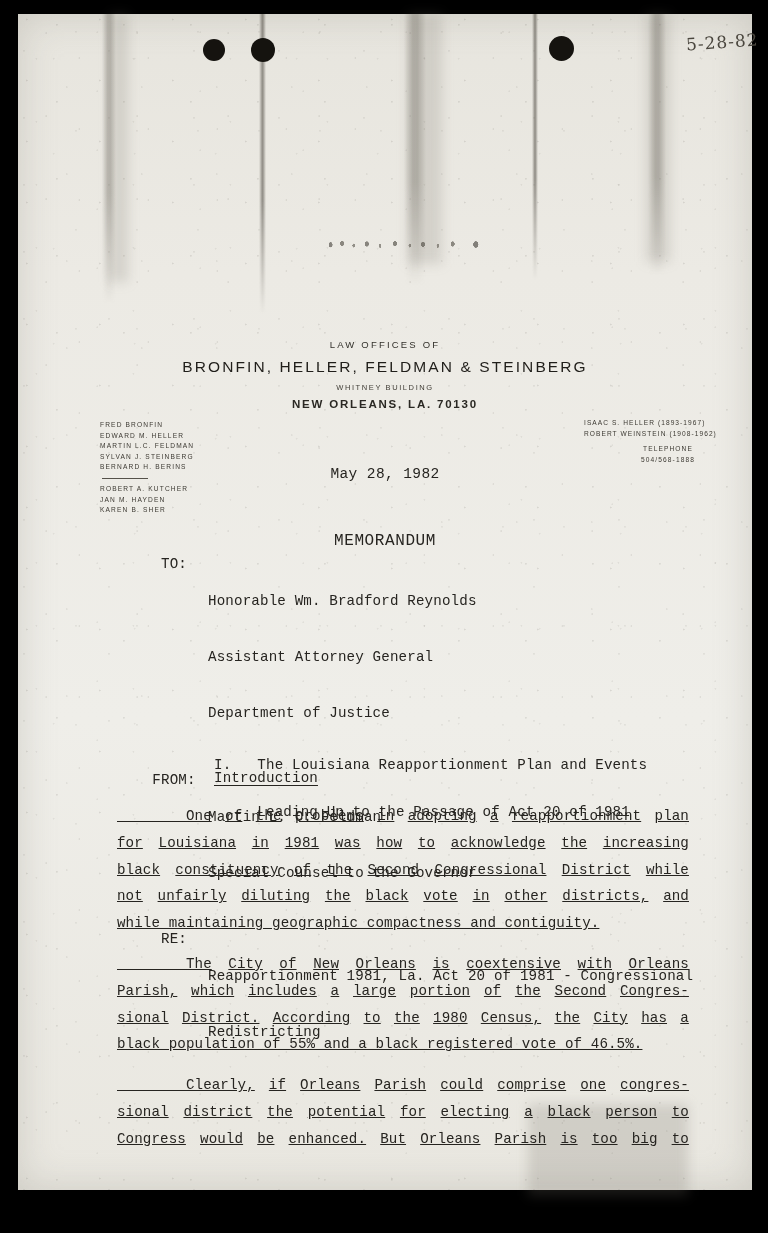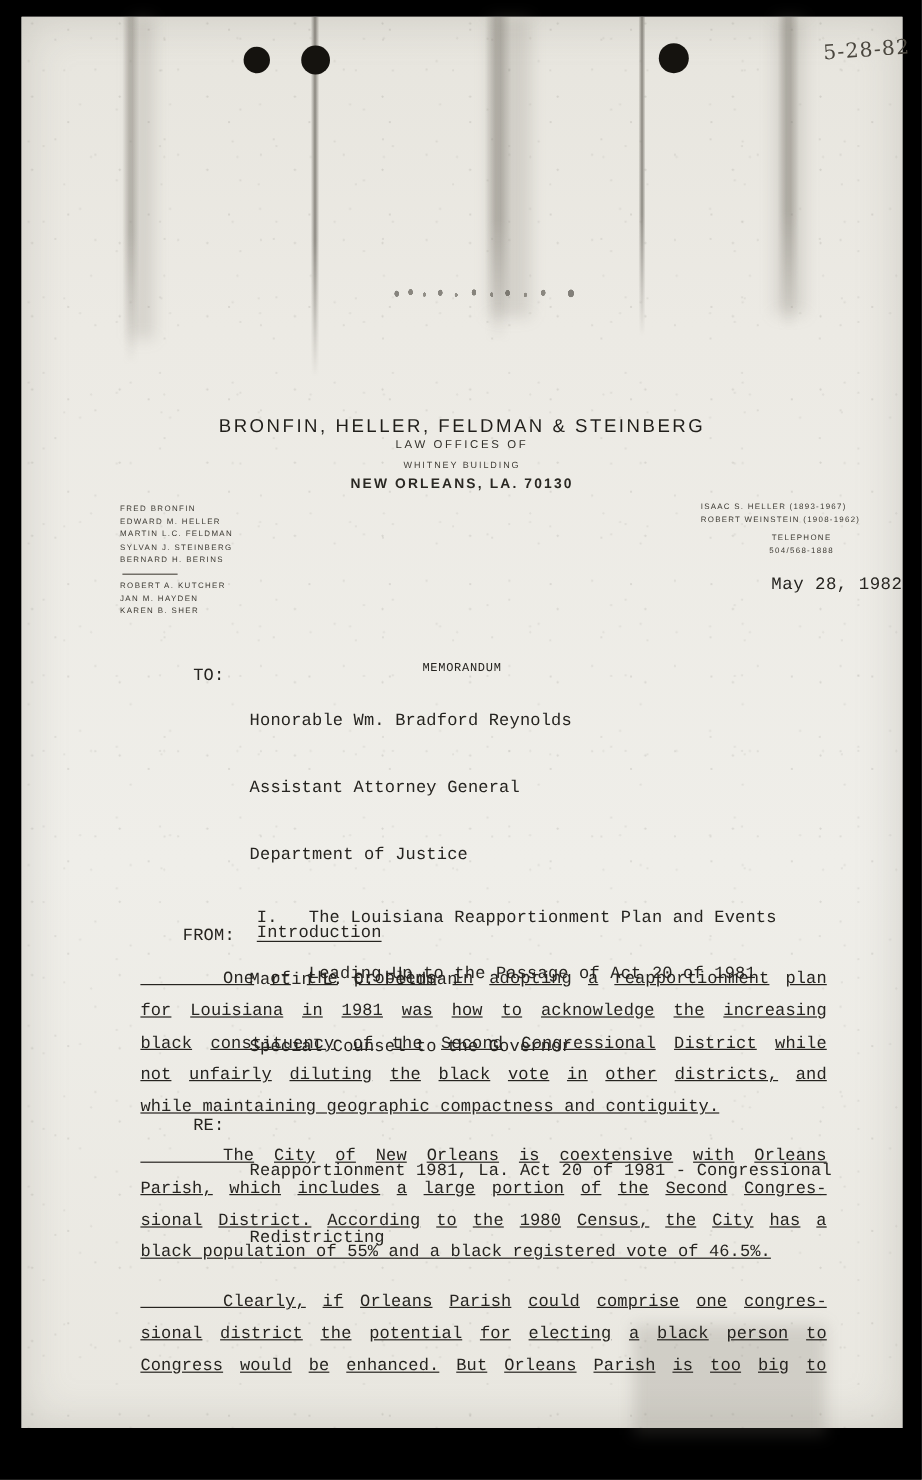--- a/index.html
+++ b/index.html
@@ -213,31 +213,30 @@
 
   
   .tw {
     font-family: "Liberation Mono", "DejaVu Sans Mono", monospace;
     color: #262420;
   }
   #date-line {
     position: absolute;
     left: 0; right: 0;
     top: 452px;
-    text-align: right;
+    text-align: center;
     font-size: 14.5px;
     letter-spacing: .4px;
-    margin-top: 14px;
   }
   #memo-title {
     position: absolute;
     left: 0; right: 0;
-    top: 538px;
+    top: 518px;
     text-align: center;
-    font-size: 10px;
+    font-size: 16px;
     letter-spacing: .6px;
   }
 
   #memo-header {
     position: absolute;
     left: 134px;
     top: 541px;
     font-size: 14.2px;
     line-height: 18.6px;
     letter-spacing: .15px;
@@ -316,22 +315,22 @@
 
     <div class="punch-dot" style="left:185px; top:25px; width:22px; height:22px;"></div>
     <div class="punch-dot" style="left:233px; top:24px; width:24px; height:24px;"></div>
     <div class="punch-dot" style="left:531px; top:22px; width:25px; height:25px;"></div>
 
     <div id="offset-mark"></div>
 
     <div id="handwritten-date">5-28-82</div>
 
     <div id="letterhead">
+      <div id="lh-lawoffices">LAW OFFICES OF</div>
       <div id="lh-firm">BRONFIN, HELLER, FELDMAN &amp; STEINBERG</div>
-      <div id="lh-lawoffices">LAW OFFICES OF</div>
       <div id="lh-building">WHITNEY BUILDING</div>
       <div id="lh-city">NEW ORLEANS, LA. 70130</div>
     </div>
 
     <div id="attorneys-left">
       <div>FRED BRONFIN</div>
       <div>EDWARD M. HELLER</div>
       <div>MARTIN L.C. FELDMAN</div>
       <div>SYLVAN J. STEINBERG</div>
       <div>BERNARD H. BERINS</div>

